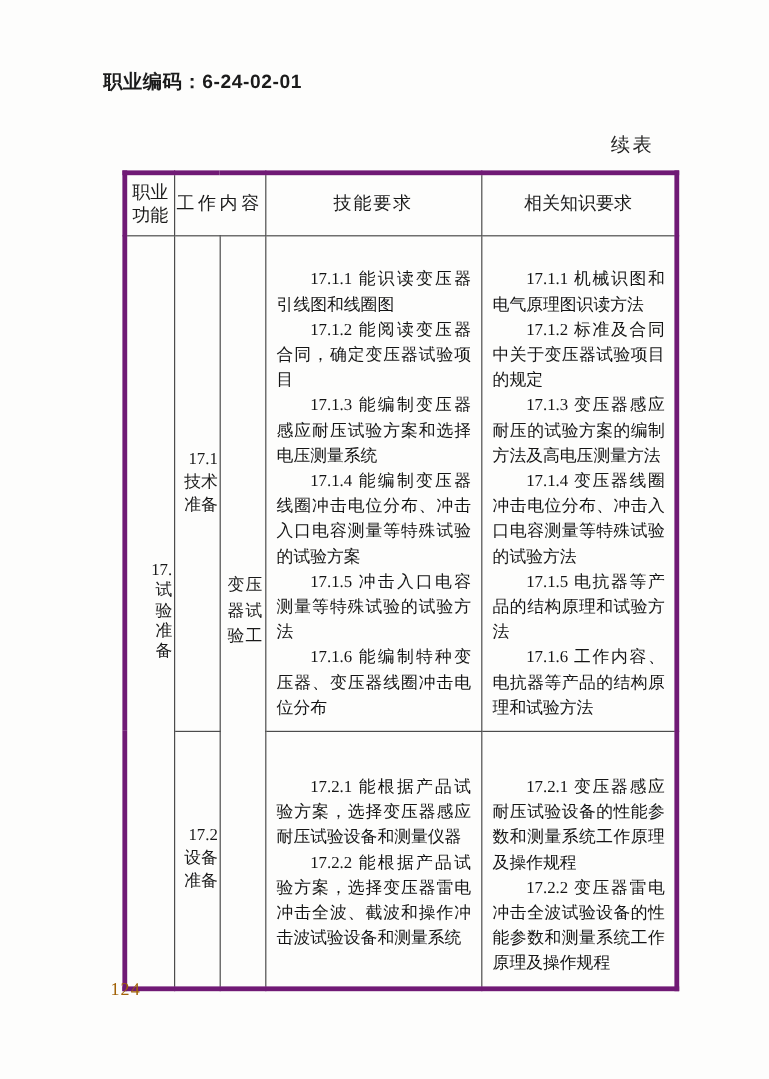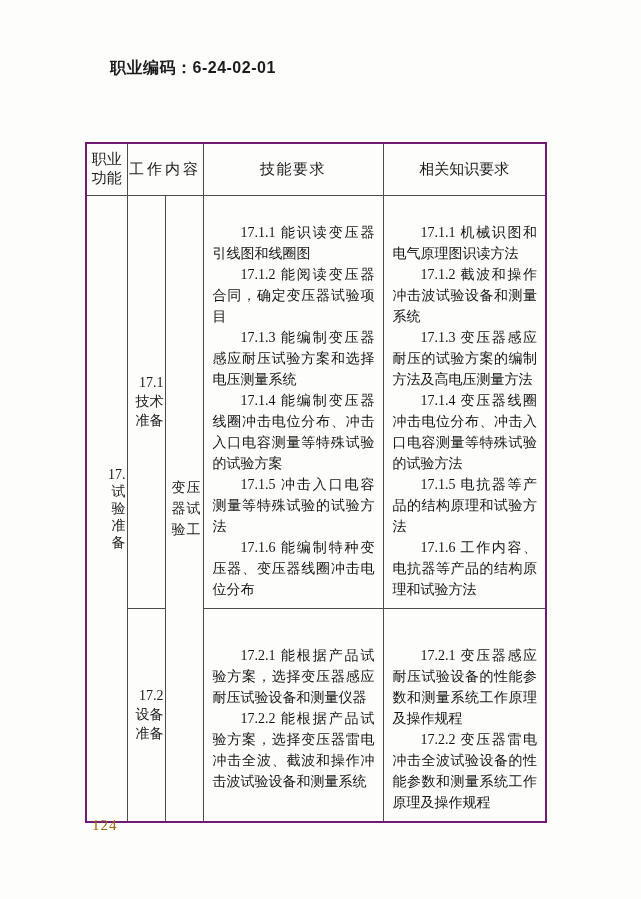--- a/index.html
+++ b/index.html
@@ -17,40 +17,39 @@
   }
   .occupation-code {
     position: absolute;
     left: 86px;
     top: 58px;
     font-family: "Liberation Sans", "DejaVu Sans", sans-serif;
     font-weight: bold;
     font-size: 16px;
     letter-spacing: 0.5px;
     color: #1b1b1b;
-    margin-left: 24px;
   }
   .continued {
     position: absolute;
     left: 85px;
     top: 111px;
     width: 460px;
     text-align: right;
     font-size: 16px;
     letter-spacing: 2px;
     color: #1f1f1f;
   }
   table.req-table {
     position: absolute;
-    left: 85px;
+    left: 102px;
     top: 142px;
     width: 460px;
     border-collapse: collapse;
     table-layout: fixed;
-    border: 2px solid #701a75;
+    border: 4px solid #701a75;
     background: transparent;
   }
   table.req-table th, table.req-table td {
     border: 1px solid #4c4c4c;
     font-weight: normal;
     box-sizing: border-box;
   }
   tr.hdr th {
     height: 52px;
     font-size: 15px;
@@ -97,20 +96,21 @@
     letter-spacing: 1px;
   }
 </style>
 </head>
 <body>
 
 <div class="page">
 
   <div class="occupation-code">职业编码：6-24-02-01</div>
 
+  <div class="continued">续表</div>
 
   <table class="req-table">
     <colgroup>
       <col style="width:41px">
       <col style="width:38px">
       <col style="width:38px">
       <col style="width:180px">
       <col style="width:163px">
     </colgroup>
     <thead>
@@ -138,21 +138,21 @@
         <td class="text r1">
             <p>17.1.1 能识读变压器引线图和线圈图</p>
             <p>17.1.2 能阅读变压器合同，确定变压器试验项目</p>
             <p>17.1.3 能编制变压器感应耐压试验方案和选择电压测量系统</p>
             <p>17.1.4 能编制变压器线圈冲击电位分布、冲击入口电容测量等特殊试验的试验方案</p>
             <p>17.1.5 冲击入口电容测量等特殊试验的试验方法</p>
             <p>17.1.6 能编制特种变压器、变压器线圈冲击电位分布</p>
           </td>
         <td class="text r1">
             <p>17.1.1 机械识图和电气原理图识读方法</p>
-            <p>17.1.2 截波和操作冲击波试验设备和测量系统</p>
+            <p>17.1.2 标准及合同中关于变压器试验项目的规定</p>
             <p>17.1.3 变压器感应耐压的试验方案的编制方法及高电压测量方法</p>
             <p>17.1.4 变压器线圈冲击电位分布、冲击入口电容测量等特殊试验的试验方法</p>
             <p>17.1.5 电抗器等产品的结构原理和试验方法</p>
             <p>17.1.6 工作内容、电抗器等产品的结构原理和试验方法</p>
           </td>
       </tr>
       <tr class="row2">
         <td class="stack task">17.2
 设备
 准备</td>

